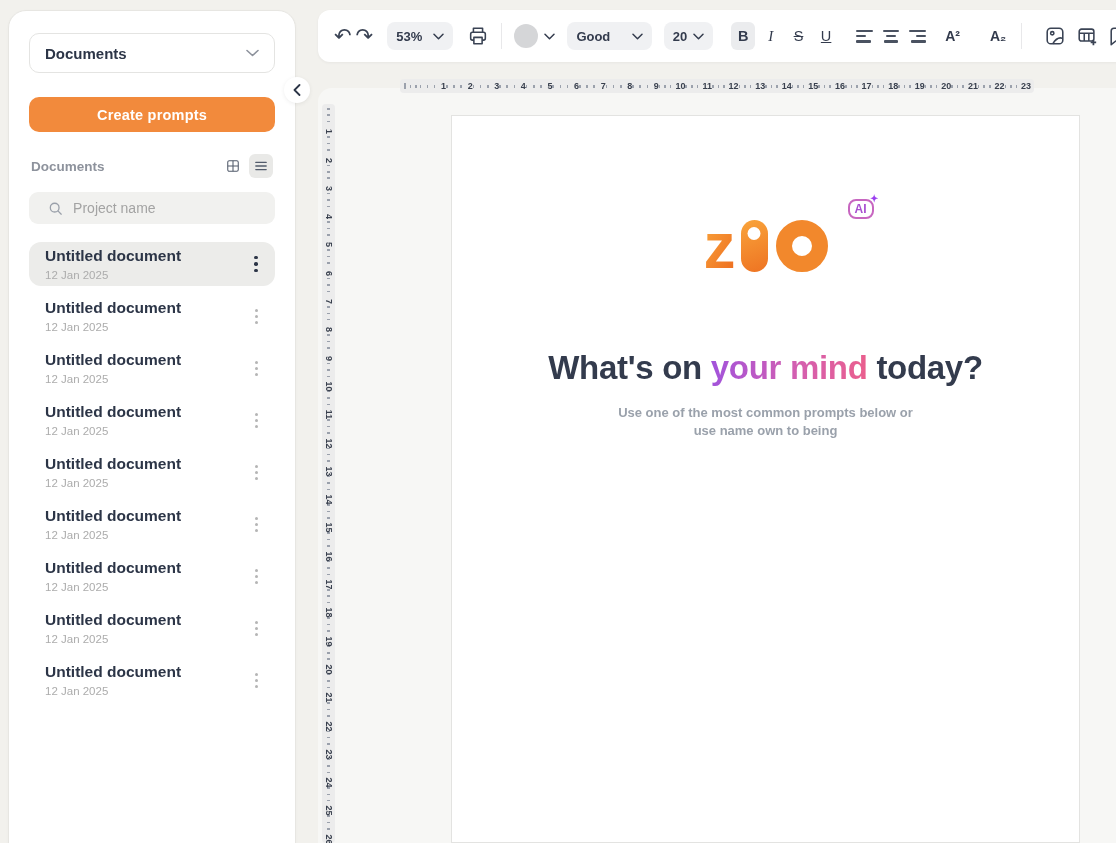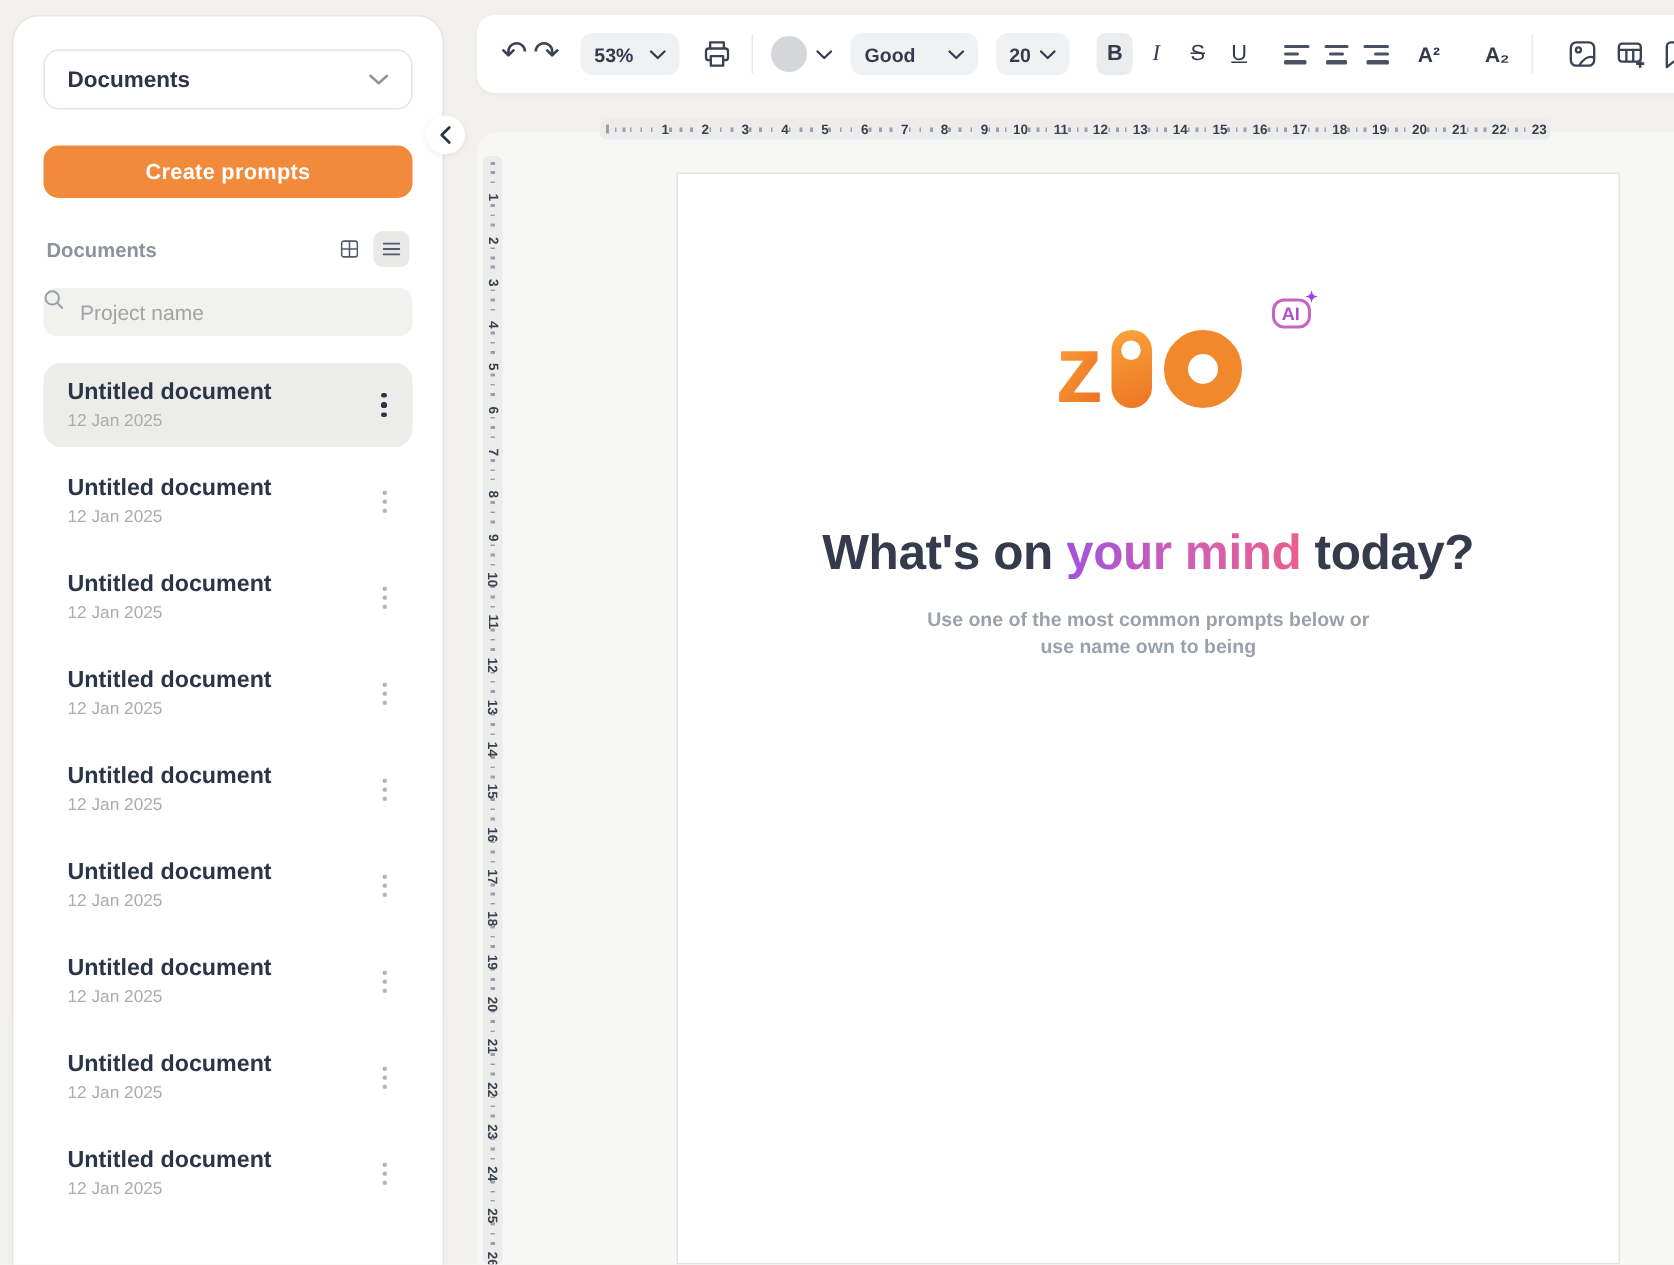--- a/index.html
+++ b/index.html
@@ -30,30 +30,30 @@
   .section-row{
     margin:22px 22px 0;display:flex;align-items:center;justify-content:space-between;
   }
   .section-label{font-size:13.5px;color:#8d929c;font-weight:600}
   .view-toggles{display:flex;gap:4px}
   .vt{width:24px;height:24px;border-radius:6px;border:none;background:none;
       display:flex;align-items:center;justify-content:center;color:#525b6b}
   .vt.active{background:#e9e9e7}
   .search{
     margin:14px 20px 0;height:32px;background:#f1f1ef;border-radius:9px;
-    display:flex;padding:0 0;gap:9px;
+    display:flex;align-items:center;padding:0 20px;gap:9px;
   }
   .search input{
     border:none;background:transparent;outline:none;font-size:14px;color:#333b4d;
     width:100%;font-family:inherit;
   }
   .search input::placeholder{color:#a3a3a3}
   .doc-list{margin-top:18px}
   .doc-item{
-    margin:0 20px 8px;height:56px;border-radius:12px;box-sizing:border-box;
+    margin:0 20px 8px;height:44px;border-radius:12px;box-sizing:border-box;
     padding:8px 6px 8px 16px;display:flex;align-items:center;justify-content:space-between;
     cursor:pointer;
   }
   .doc-item.selected{background:#ececea}
   .doc-meta{display:flex;flex-direction:column}
   .doc-title{font-size:15.5px;font-weight:700;color:#2c3547;line-height:18px}
   .doc-date{font-size:11.5px;color:#acacac;margin-top:4px}
   .kebab{width:26px;height:38px;border:none;background:none;
          display:flex;flex-direction:column;align-items:center;justify-content:center;gap:3px}
   .kebab i{width:3px;height:3px;border-radius:50%;background:#b5b5b5}

